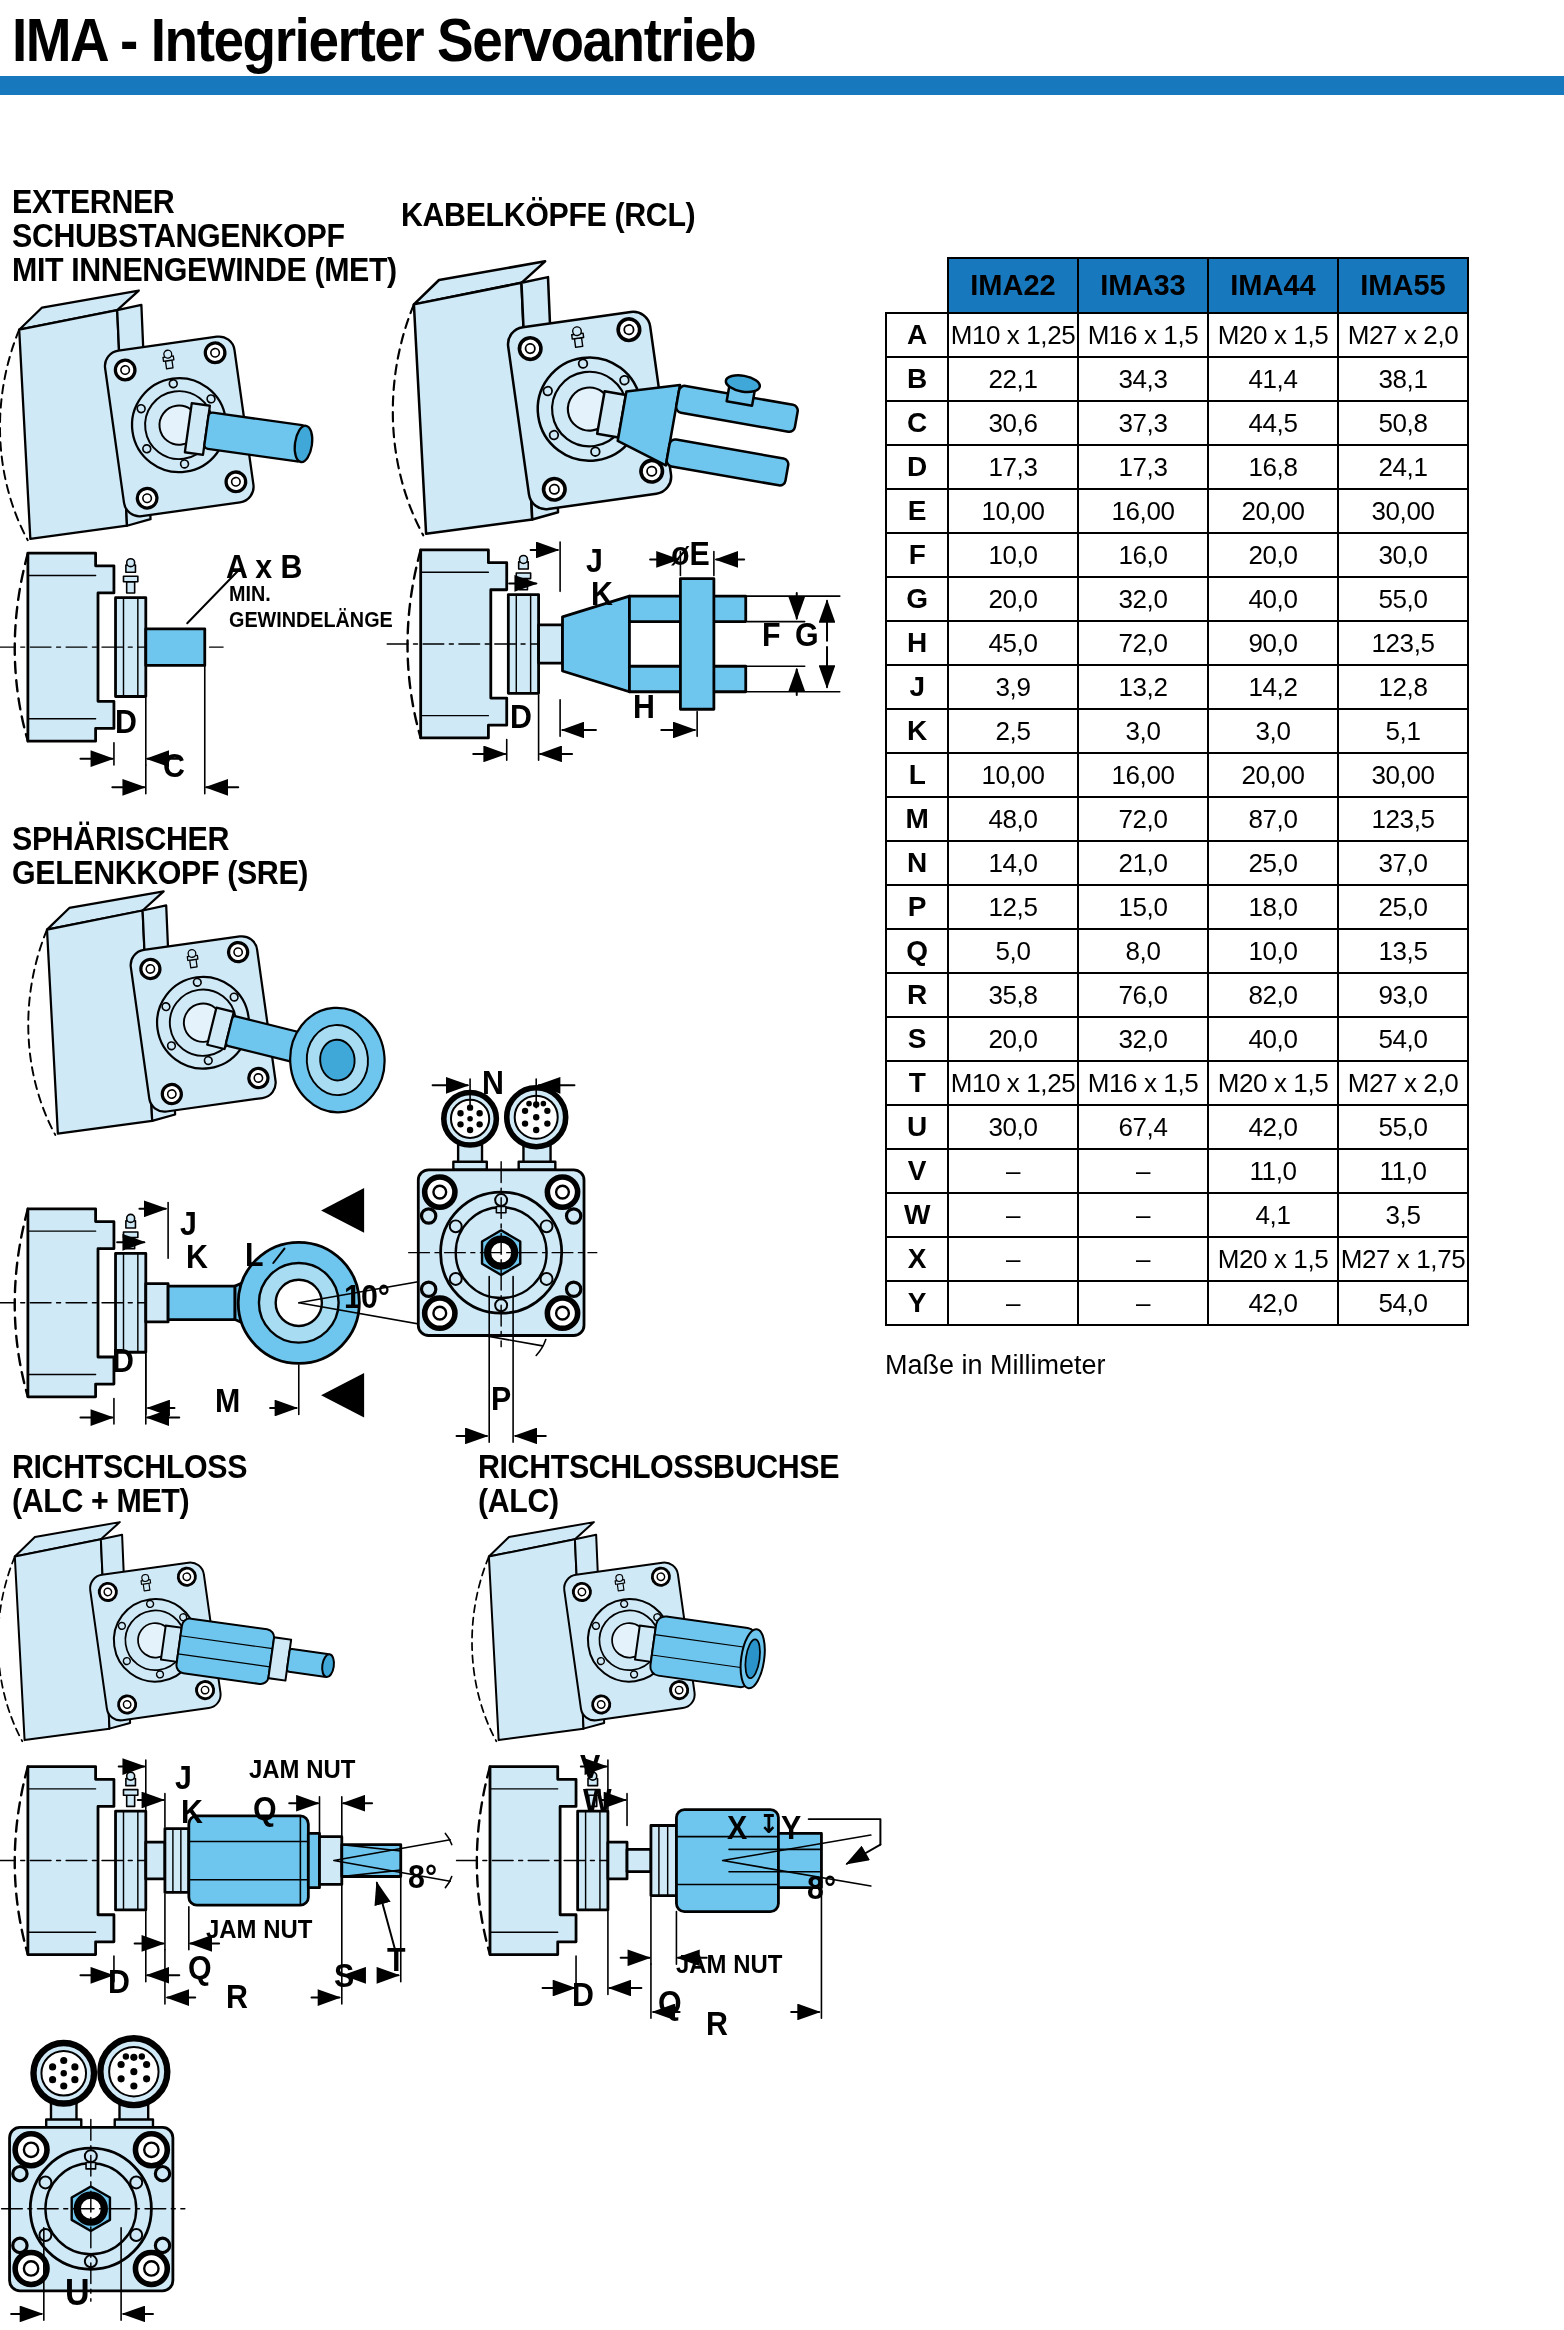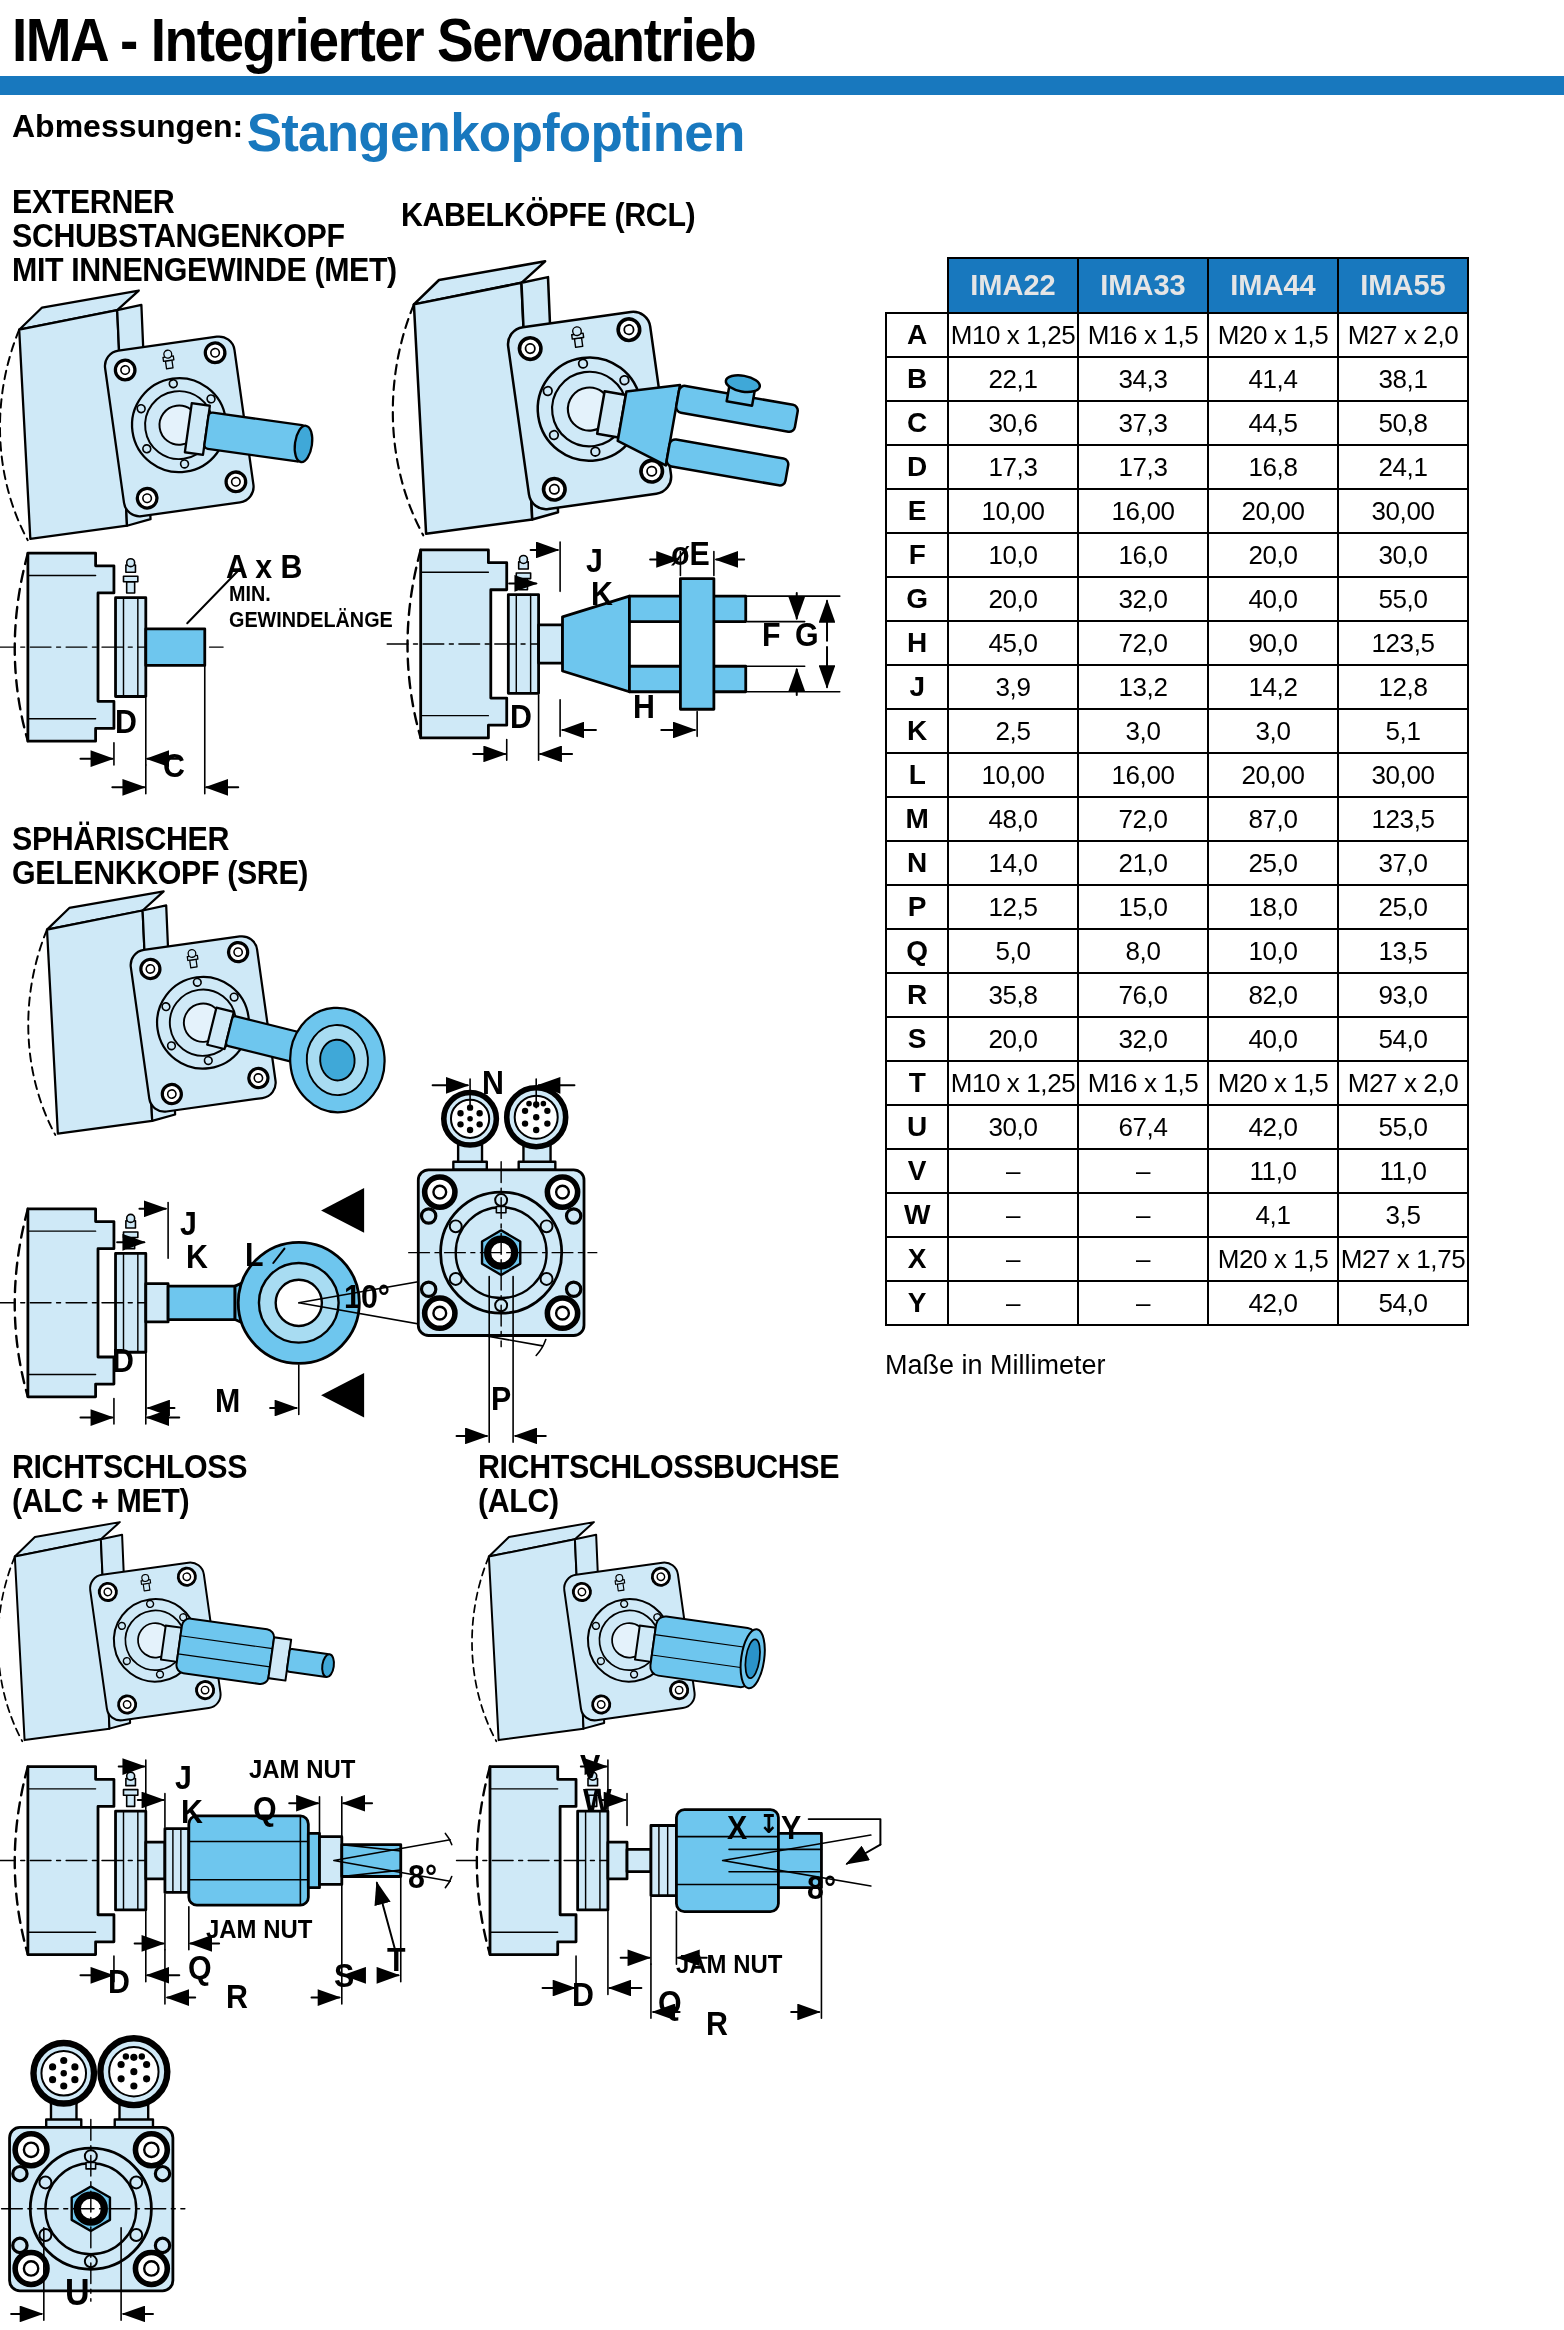--- a/index.html
+++ b/index.html
@@ -15,21 +15,21 @@
       transform:scaleX(0.92);transform-origin:left top;white-space:nowrap;}
   .dim{position:absolute;font-weight:bold;font-size:33px;line-height:1;white-space:nowrap;
        transform:scaleX(0.92);transform-origin:left top;}
   .dim.sm{font-size:21.5px;}
   .dim.md{font-size:26px;}
   .dim.lg{font-size:37px;}
   svg.draw{position:absolute;left:0;top:0;}
   
   .dimtable{position:absolute;left:885px;top:257px;border-collapse:collapse;table-layout:fixed;}
   .dimtable th,.dimtable td{border:2.4px solid #000;text-align:center;vertical-align:middle;padding:0;}
-  .dimtable thead th{background:#1878be;color:#e5e5e5;font-size:29px;font-weight:bold;height:53px;}
+  .dimtable thead th{background:#1878be;color:#000000;font-size:29px;font-weight:bold;height:53px;}
   .dimtable thead th.corner{border:none;background:transparent;}
   .dimtable td.rl{font-weight:bold;font-size:28px;width:60px;}
   .dimtable td{font-size:26px;font-weight:normal;width:128px;height:42px;letter-spacing:-0.4px;}
   .footnote{position:absolute;left:885px;top:1350px;font-size:27px;}
 </style>
 </head>
 <body>
 
 <div class="page">
 
@@ -386,24 +386,20 @@
       <path d="M102,104 V332" stroke-width="1.8" stroke-dasharray="26 7 5 7"></path>
       <path d="M-10,216 H220" stroke-width="1.8" stroke-dasharray="26 7 5 7"></path>
       <path d="M43,240 V356 M140,240 V356" stroke-width="2"></path>
       <path d="M2,348 L40,348" stroke-width="2.5" marker-end="url(#arr)"></path>
       <path d="M180,348 L143,348" stroke-width="2.5" marker-end="url(#arr)"></path>
     </g>
   </svg>
 
   <div class="abs ttl" style="left:12px;top:4.8px;">IMA - Integrierter Servoantrieb</div>
   <div class="bar"></div>
-  <div class="sub">
-    <span class="lab">Abmessungen:</span>
-    <span class="val">Stangenkopfoptinen</span>
-  </div>
 
   <div class="h2" style="left:12px;top:185px;">
     <div>EXTERNER</div>
     <div>SCHUBSTANGENKOPF</div>
     <div>MIT INNENGEWINDE (MET)</div>
   </div>
   <div class="h2" style="left:401px;top:198px;">
     <div>KABELKÖPFE (RCL)</div>
   </div>
   <div class="h2" style="left:12px;top:822px;">

